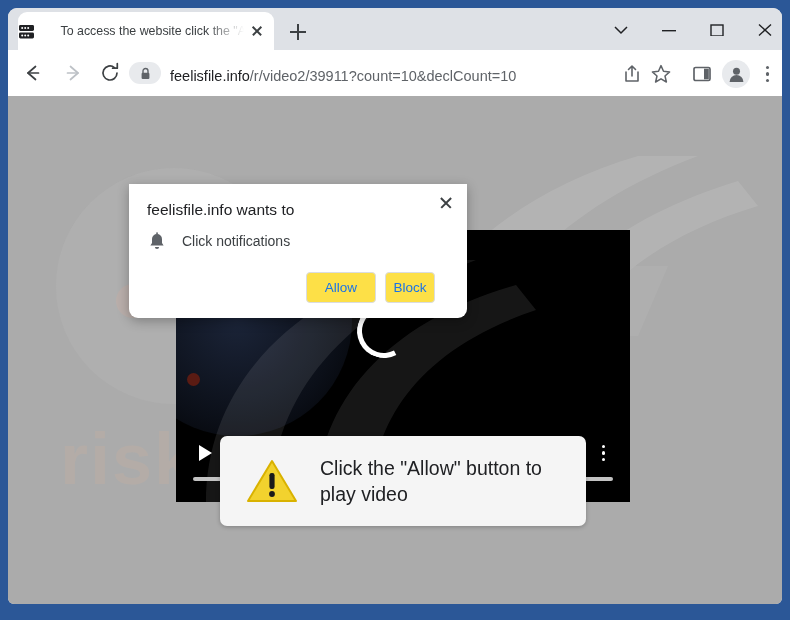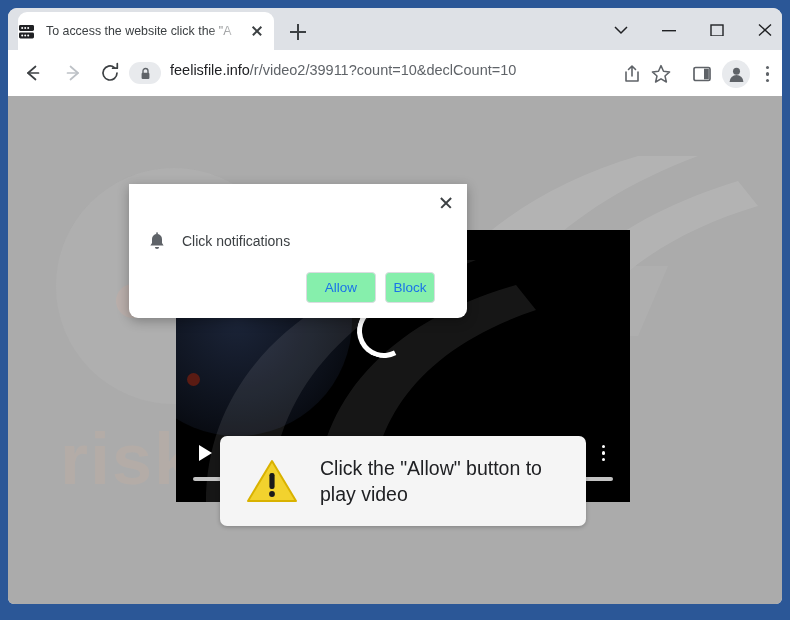--- a/index.html
+++ b/index.html
@@ -40,20 +40,21 @@
   #tab-active {
     position: absolute;
     left: 10px; top: 4px;
     width: 256px; height: 38px;
     background: #ffffff;
     border-radius: 9px 9px 0 0;
     display: flex;
     align-items: center;
     padding: 0 8px 0 0;
     box-sizing: border-box;
+    text-align: right;
   }
 
   #favicon {
     width: 17px; height: 17px;
     flex: 0 0 auto;
     margin-right: 11px;
   }
 
   #tab-title {
     flex: 1 1 auto;
@@ -121,21 +122,21 @@
   }
   #nav-back    { left: 10px; }
   #nav-forward { left: 52px; }
   #nav-reload  { left: 88px; }
 
   #omnibox {
     position: absolute;
     left: 121px; top: 12px;
     width: 490px; height: 22px;
     display: flex;
-    align-items: flex-start;
+    align-items: flex-end;
   }
 
   #site-lock {
     width: 32px; height: 22px;
     border-radius: 11px;
     background: #e8eaed;
     display: flex;
     align-items: center;
     justify-content: center;
     flex: 0 0 auto;
@@ -330,21 +331,21 @@
     left: 53px; top: 49px;
     font-size: 14px;
     color: #3c4043;
   }
   .pd-btn {
     position: absolute;
     top: 88px;
     height: 31px;
     border: 1px solid #dadce0;
     border-radius: 4px;
-    background: #86efac;
+    background: #fde047;
     color: #1a73e8;
     font-size: 13.5px;
     font-family: "Liberation Sans", sans-serif;
     display: flex;
     align-items: center;
     justify-content: center;
     cursor: pointer;
     padding: 0;
   }
   #pd-allow { left: 177px; width: 70px; }
@@ -532,20 +533,21 @@
             <path d="M26 3 L50 43 L2 43 Z" fill="#f2d22e" stroke="#d9b200" stroke-width="2" stroke-linejoin="round"></path>
             <rect x="23.4" y="15" width="5.2" height="16" rx="2.2" fill="#1a1a1a"></rect>
             <circle cx="26" cy="36" r="2.9" fill="#1a1a1a"></circle>
           </svg>
         </span>
         <span id="allow-banner-text">Click the "Allow" button to play video</span>
       </div>
 
       <div id="permission-dialog">
         <div id="pd-close"></div>
+        <div id="pd-title">feelisfile.info wants to</div>
         <span id="pd-bell">
           <svg width="18" height="19" viewBox="0 0 18 19">
             <path d="M9 2 a5 5 0 0 1 5 5 v4 l1.6 2.4 H2.4 L4 11 V7 a5 5 0 0 1 5 -5 Z" fill="#5f6368"></path>
             <rect x="8.2" y="0.2" width="1.7" height="2.2" rx="0.8" fill="#5f6368"></rect>
             <path d="M6.9 15 a2.1 2.1 0 0 0 4.2 0 Z" fill="#5f6368"></path>
           </svg>
         </span>
         <div id="pd-perm-label">Click notifications</div>
         <button class="pd-btn" id="pd-allow">Allow</button>
         <button class="pd-btn" id="pd-block">Block</button>

